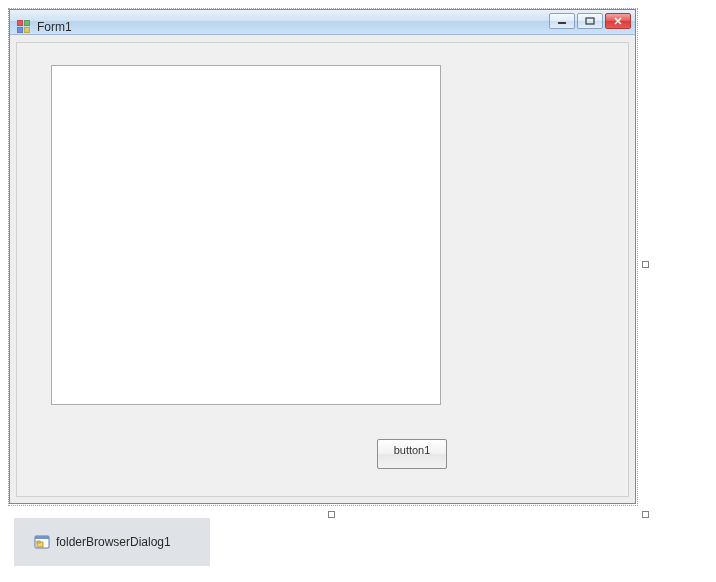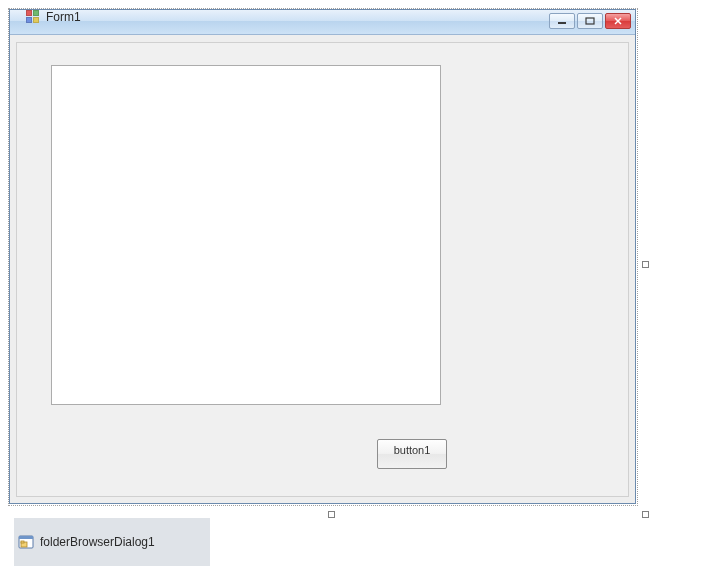--- a/index.html
+++ b/index.html
@@ -30,22 +30,22 @@
       width: 627px;
       height: 495px;
       border: 1px solid #6b8aad;
       background: #eeeeee;
     }
     .titlebar {
       height: 25px;
       background: linear-gradient(to bottom, #e8f1fb 0%, #cfe2f5 45%, #b9d4ee 46%, #cde2f6 100%);
       border-bottom: 1px solid #9db7d4;
       display: flex;
-      align-items: flex-start;
-      padding-left: 16px;
+      align-items: flex-end;
+      padding-left: 7px;
       position: relative;
     }
     .window-icon {
       width: 14px;
       height: 14px;
       position: relative;
       margin-right: 6px;
     }
     .window-icon .sq {
       position: absolute;
@@ -133,21 +133,21 @@
 
     .component-tray {
       position: absolute;
       left: 14px;
       top: 518px;
       width: 196px;
       height: 48px;
       background: #dfe3e8;
       display: flex;
       align-items: center;
-      padding-left: 4px;
+      padding-left: 20px;
     }
     .component-item {
       display: flex;
       align-items: center;
       gap: 6px;
       font-size: 12px;
       color: #2a2a2a;
     }
     .component-icon {
       width: 16px;

